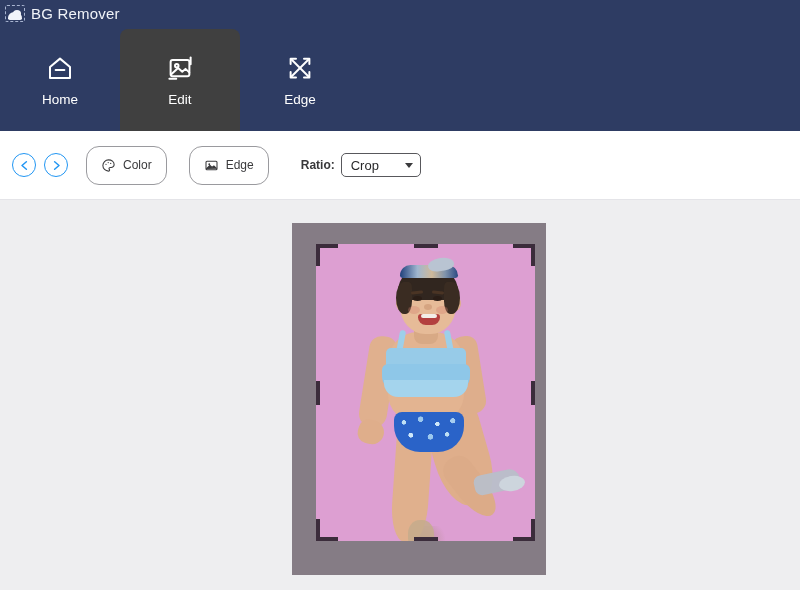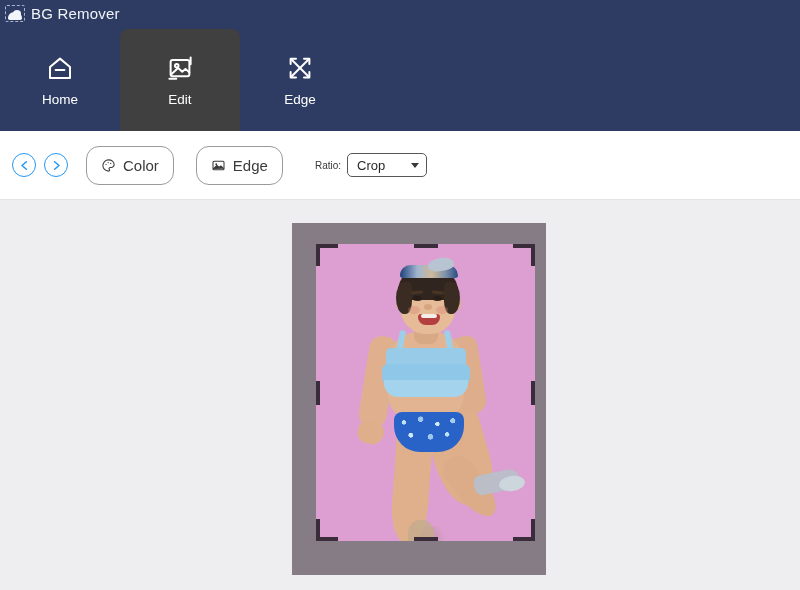--- a/index.html
+++ b/index.html
@@ -156,21 +156,21 @@
     height: 39px;
     border-radius: 13px;
     border: 1px solid #9a9a9e;
     background: #ffffff;
     display: inline-flex;
     align-items: center;
     gap: 7px;
     padding: 0 14px;
     cursor: pointer;
     color: #3a3a3c;
-    font-size: 15px;
+    font-size: 12px;
     flex: 0 0 auto;
     white-space: nowrap;
   }
   .pillbtn.active {
     background: #1e90ff;
     border-color: #1e90ff;
     color: #ffffff;
   }
   .pillbtn .pico { width: 15px; height: 15px; display: block; flex: 0 0 auto; }
   .pillbtn .pico svg { width: 15px; height: 15px; display: block; }
@@ -180,23 +180,24 @@
   #btn-crop  { margin-left: 22px; }
 
   .ratio-group {
     display: flex;
     align-items: center;
     gap: 6px;
     margin-left: 32px;
     flex: 0 0 auto;
   }
   .ratio-label {
-    font-size: 10px;
+    font-size: 12px;
     color: #38383a;
     user-select: none;
+    font-weight: bold;
   }
   .ratio-select {
     width: 80px;
     height: 24px;
     border: 1px solid #58585c;
     border-radius: 5px;
     background: #ffffff;
     display: flex;
     align-items: center;
     justify-content: space-between;

